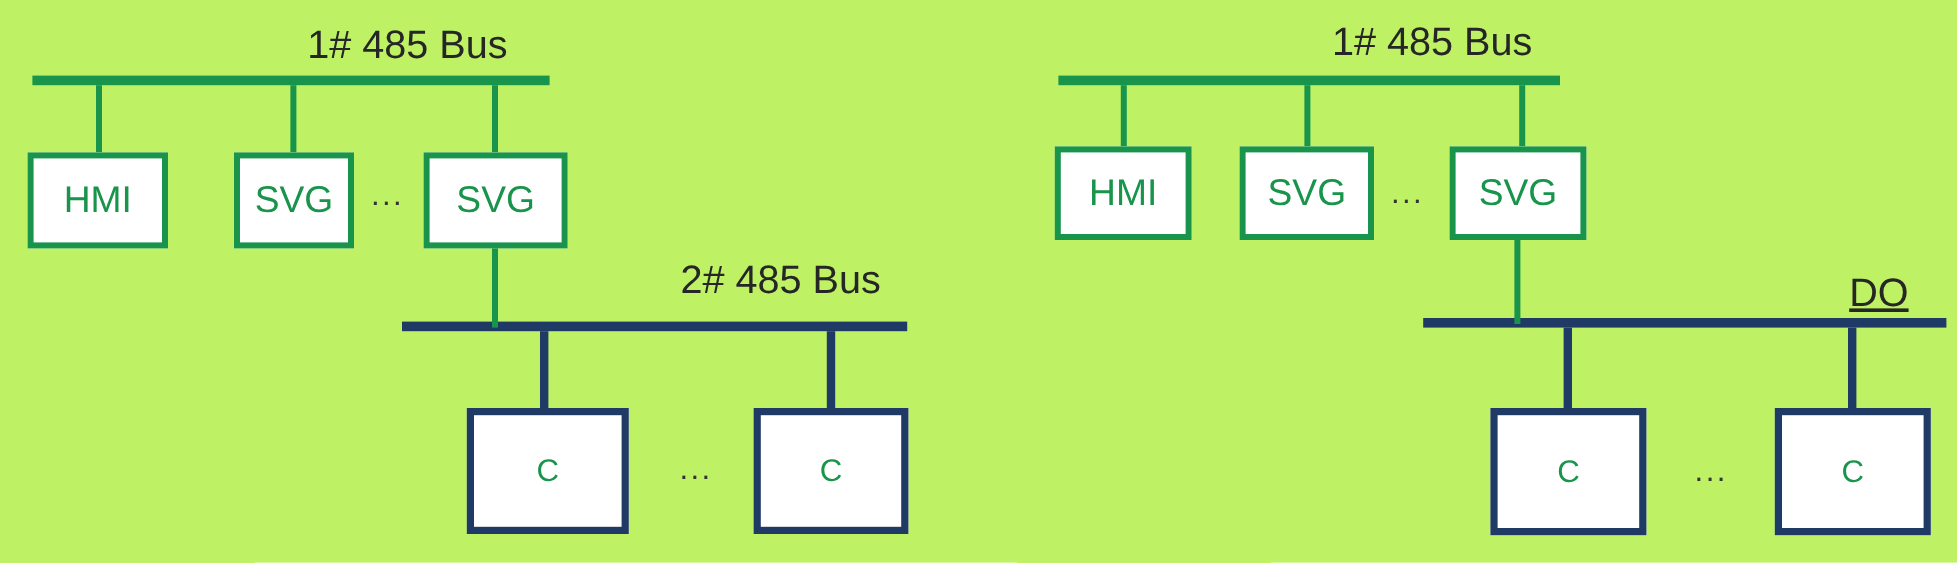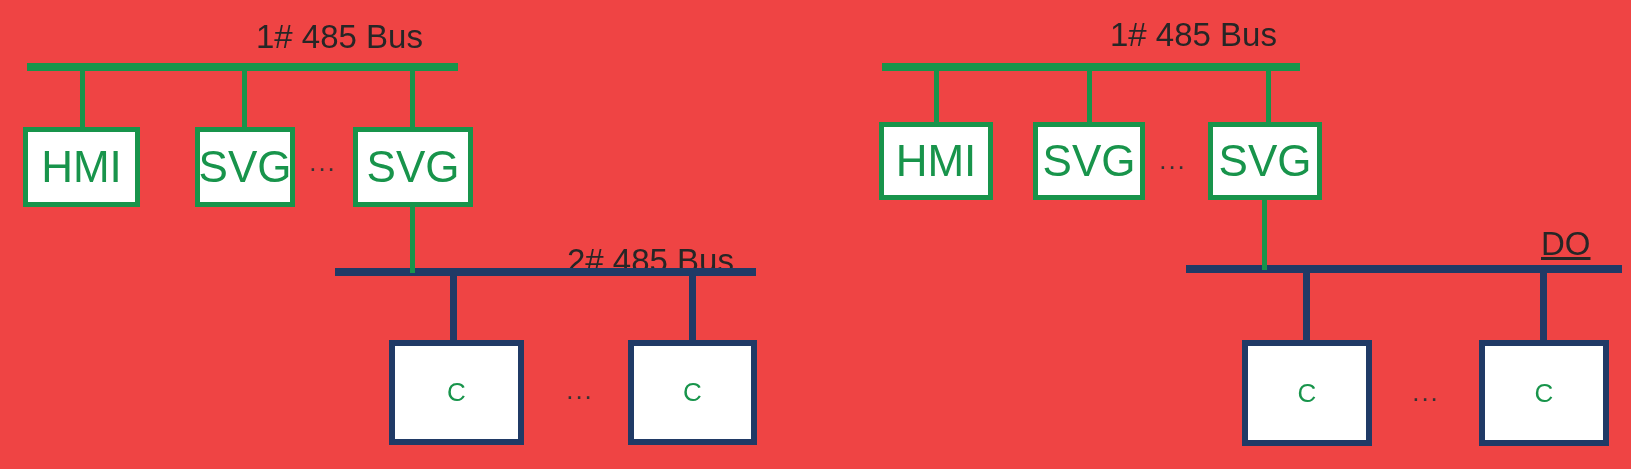--- a/index.html
+++ b/index.html
@@ -1,36 +1,36 @@
 <!DOCTYPE html>
 <html style="--green: #18944B; --navy: #203A66; --ink: #262626; --dots: #333333;"><head>
 <meta charset="utf-8">
 <style>
   html, body { margin: 0; padding: 0; background: #ffffff; }
   .canvas {
     position: relative;
     width: 1631px;
     height: 469px;
-    background: #ef4444;
+    background: #bef264;
     font-family: "Liberation Sans", sans-serif;
     overflow: hidden;
   }
   .hline { position: absolute; }
   .vline { position: absolute; }
   .green-bg { background: var(--green); }
   .navy-bg  { background: var(--navy); }
   .node {
     position: absolute;
     display: flex;
     align-items: center;
     justify-content: center;
     background: #ffffff;
     box-sizing: border-box;
   }
-  .node.green-node { border: 5px solid var(--green); color: var(--green); font-size: 44px; }
+  .node.green-node { border: 5px solid var(--green); color: var(--green); font-size: 31px; }
   .node.navy-node  { border: 6px solid var(--navy);  color: var(--green); font-size: 26px; }
   .bus-label {
     position: absolute;
     font-size: 33px;
     line-height: 1;
     color: var(--ink);
     white-space: nowrap;
   }
   .dots {
     position: absolute;
@@ -59,21 +59,21 @@
     <span>HMI</span>
   </div>
   <div class="node green-node" style="left:195px; top:127px; width:100px; height:80px;">
     <span>SVG</span>
   </div>
   <div class="dots" style="left:301px; top:149px; width:44px;">...</div>
   <div class="node green-node" style="left:353px; top:127px; width:120px; height:80px;">
     <span>SVG</span>
   </div>
 
-  <div class="bus-label" style="left:567px; top:244px;">2# 485 Bus</div>
+  <div class="bus-label" style="left:567px; top:216px;">2# 485 Bus</div>
 
   <div class="hline navy-bg" style="left:335px; top:268px; width:421px; height:8px;"></div>
 
   <div class="vline green-bg" style="left:410px; top:207px; width:5px; height:66px;"></div>
 
   <div class="vline navy-bg" style="left:450px; top:276px; width:7px; height:64px;"></div>
   <div class="vline navy-bg" style="left:689px; top:276px; width:7px; height:64px;"></div>
 
   <div class="node navy-node" style="left:389px; top:340px; width:135px; height:105px;">
     <span>C</span>

